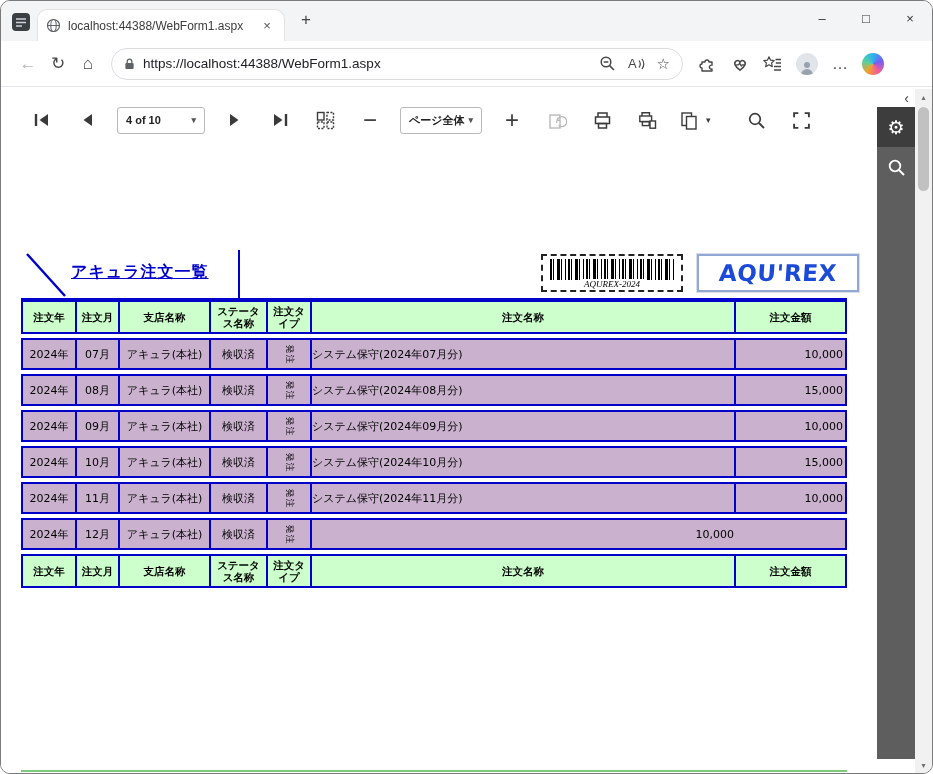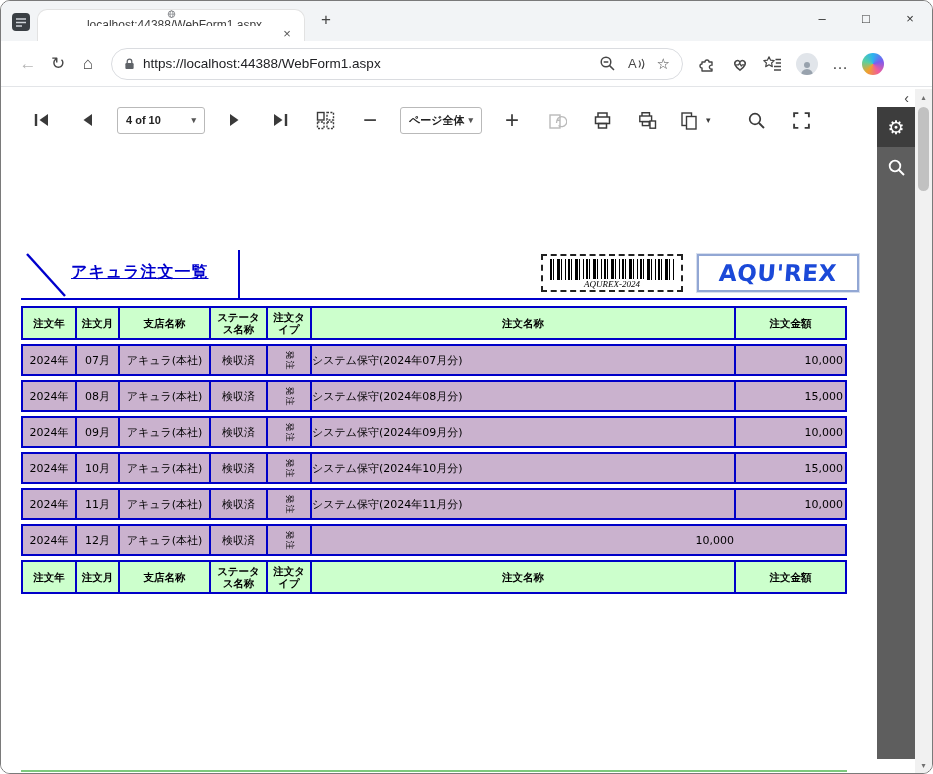--- a/index.html
+++ b/index.html
@@ -4,22 +4,22 @@
 <style>
   * { box-sizing: border-box; }
   body { margin:0; background:#ffffff; font-family:"Liberation Sans", sans-serif; }
 
   .window { position:relative; width:933px; height:774px; background:#fff;
     border:1px solid #7a7a7a; border-radius:10px; overflow:hidden; }
 
   
   .titlebar { height:40px; background:#f2f4f6; display:flex; align-items:flex-end; padding-left:8px; }
   .ws-icon { margin:0 6px 9px 2px; cursor:pointer; }
-  .tab { width:268px; height:32px; background:#fff; border:1px solid #e2e2e2; border-bottom:none;
-    border-radius:10px 10px 0 0; display:flex; align-items:center; padding:0 8px; cursor:pointer;flex-direction:column; }
+  .tab { width:248px; height:32px; background:#fff; border:1px solid #e2e2e2; border-bottom:none;
+    border-radius:10px 10px 0 0; display:flex; align-items:center; padding:0 8px; cursor:pointer; }
   .tab-title { font-size:12px; color:#3c3c3c; margin-left:7px; white-space:nowrap; overflow:hidden; }
   .tab-close { margin-left:auto; width:18px; height:18px; display:flex; align-items:center; justify-content:center;
     font-size:13px; color:#555; border-radius:4px; cursor:pointer; }
   .new-tab { width:26px; height:26px; margin:0 0 8px 8px; display:flex; align-items:center; justify-content:center;
     font-size:17px; color:#444; border-radius:6px; cursor:pointer; }
   .win-controls { margin-left:auto; display:flex; align-self:flex-start; }
   .win-btn { width:44px; height:34px; display:flex; align-items:center; justify-content:center;
     font-size:13px; color:#333; cursor:pointer; }
 
   
@@ -64,21 +64,21 @@
   .barcode-box { position:absolute; left:520px; top:4px; width:142px; height:38px; border:2px dashed #222; background:#fff; }
   .barcode-stripes { height:21px; margin:3px 7px 0;
     background:repeating-linear-gradient(90deg,#000 0 2px,#fff 2px 3px,#000 3px 4px,#fff 4px 7px,#000 7px 10px,#fff 10px 11px,#000 11px 12px,#fff 12px 15px,#000 15px 16px,#fff 16px 18px); }
   .barcode-label-wrap { text-align:center; margin-top:-8px; }
   .barcode-label { display:inline-block; background:#fff; padding:0 4px; font-size:9px; font-style:italic;
     font-family:"Liberation Serif", serif; color:#000; }
   .logo-box { position:absolute; left:676px; top:4px; width:162px; height:38px; border:2px solid #92a7d4;
     outline:1px solid #d7dfef; display:flex; align-items:center; justify-content:center; }
   .logo-text { font-size:23px; font-weight:bold; color:#1b49d8; letter-spacing:.5px; transform:skewX(-4deg); }
 
-  .rpt-table { margin-top:6px; }
+  .rpt-table { }
   .trow { display:grid; grid-template-columns:54px 43px 91px 57px 44px 1fr 109px;
     border:2px solid #0000c8; margin-bottom:4px; }
   .trow.thead { background:#ccffcc; height:34px; }
   .trow.body { background:#cab2ce; height:32px; }
   .th, .td { display:flex; align-items:center; justify-content:center; border-right:2px solid #0000c8;
     font-size:11px; color:#000; overflow:hidden; padding:0 2px; }
   .th { font-weight:bold; font-size:10.5px; text-align:center; line-height:1.15; flex-wrap:wrap; align-content:center; }
   .th:last-child, .td:last-child { border-right:none; }
   .td.c5 { justify-content:flex-start; padding-left:0; }
   .trow.body .c6 { justify-content:flex-end; }

